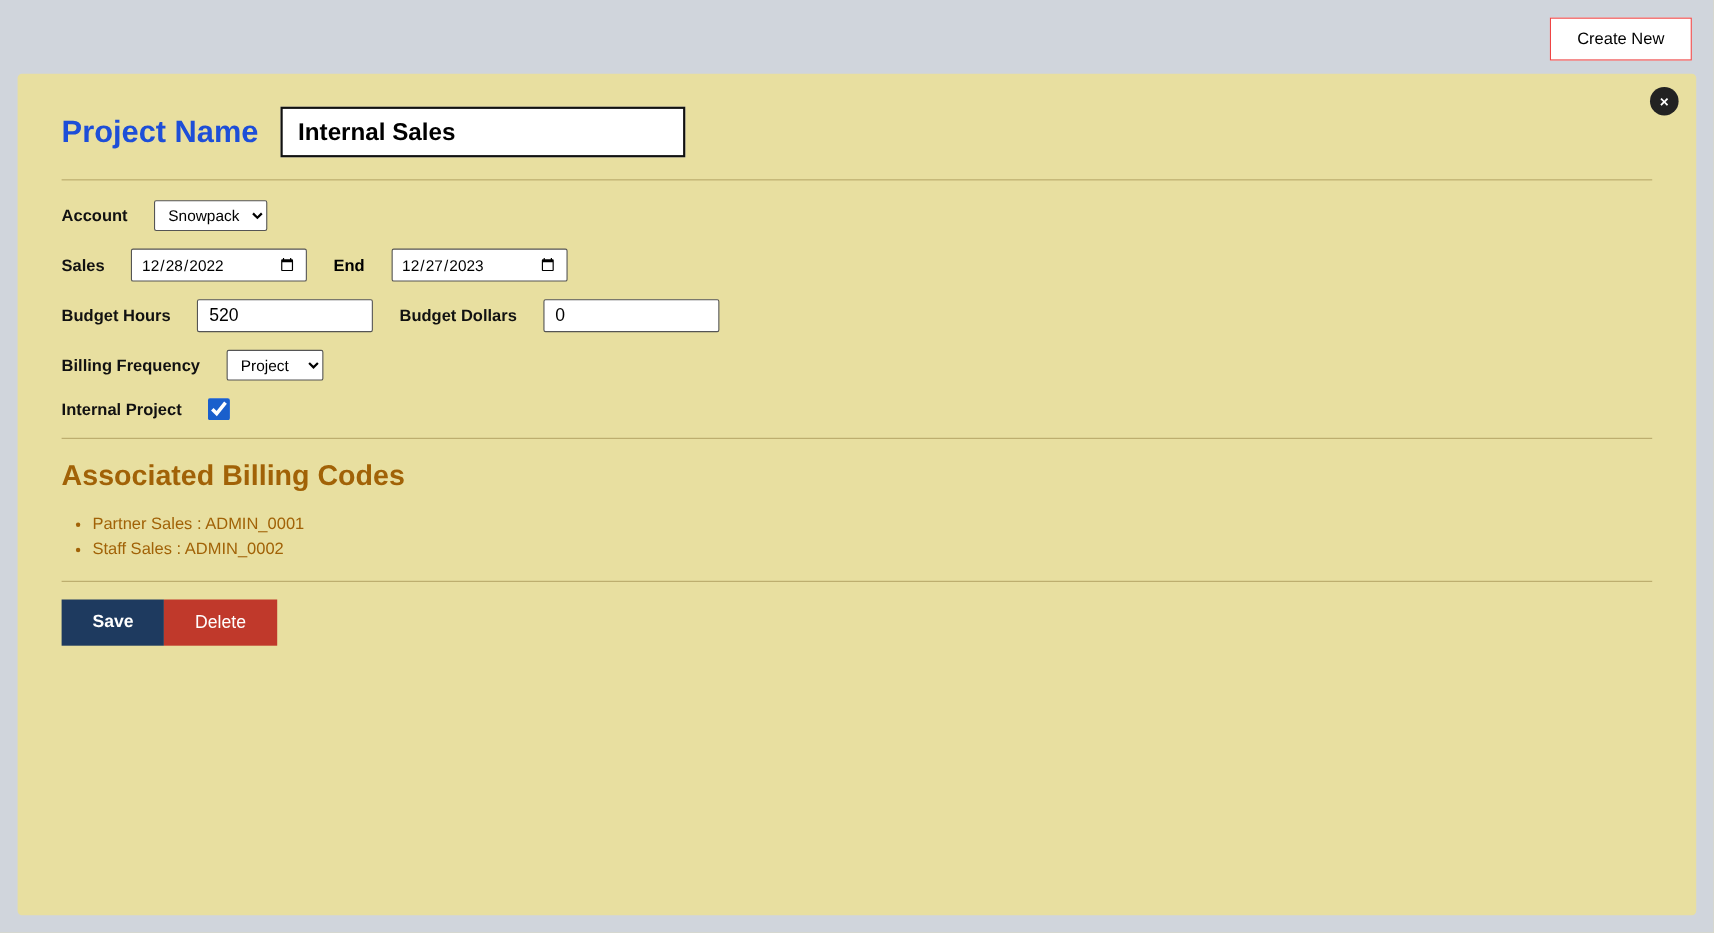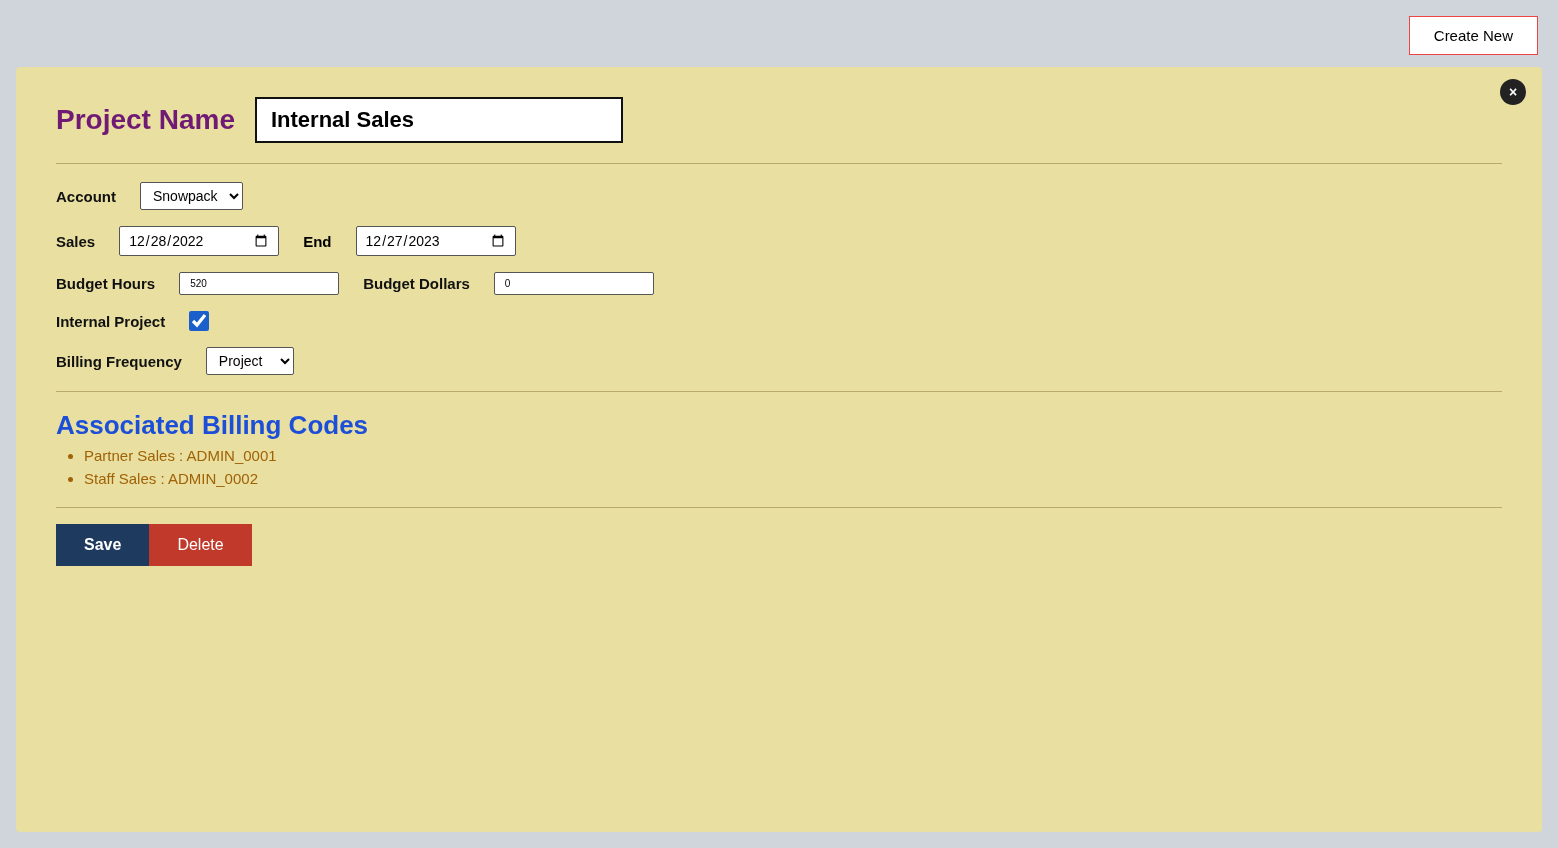--- a/index.html
+++ b/index.html
@@ -67,21 +67,21 @@
     .project-name-row {
       display: flex;
       align-items: center;
       gap: 20px;
       margin-bottom: 20px;
     }
 
     .project-name-label {
       font-size: 28px;
       font-weight: 900;
-      color: #701a75;
+      color: #1d4ed8;
       white-space: nowrap;
     }
 
     .project-name-input {
       font-size: 22px;
       font-weight: 600;
       border: 2.5px solid #111;
       padding: 8px 14px;
       background: #fff;
       width: 368px;
@@ -124,21 +124,21 @@
       font-size: 14px;
       border: 1.5px solid #555;
       padding: 5px 8px;
       background: #fff;
       border-radius: 2px;
       font-family: Arial, sans-serif;
       width: 160px;
     }
 
     .number-input {
-      font-size: 10px;
+      font-size: 16px;
       border: 1.5px solid #555;
       padding: 5px 10px;
       background: #fff;
       border-radius: 2px;
       font-family: Arial, sans-serif;
       width: 160px;
     }
 
     .billing-freq-select {
       font-size: 14px;
@@ -154,22 +154,22 @@
     .checkbox-input {
       width: 20px;
       height: 20px;
       accent-color: #1a5fcc;
       cursor: pointer;
     }
 
     .associated-billing-title {
       font-size: 26px;
       font-weight: 900;
-      color: #1d4ed8;
-      margin-bottom: 6px;
+      color: #a16207;
+      margin-bottom: 20px;
     }
 
     .billing-codes-list {
       list-style: disc;
       padding-left: 28px;
       margin-bottom: 20px;
     }
 
     .billing-codes-list li {
       font-size: 15px;
@@ -240,36 +240,36 @@
     <input class="date-input" type="date" value="2022-12-28" style="">
     <span class="end-label">End</span>
     <input class="date-input" type="date" value="2023-12-27" style="">
   </div>
 
   <div class="field-row">
     <span class="field-label">Budget Hours</span>
     <input class="number-input" type="number" value="520" style="">
     <span class="field-label">Budget Dollars</span>
     <input class="number-input" type="number" value="0" style="">
-  </div>
-
-  <div class="field-row">
-    <span class="field-label">Internal Project</span>
-    <input class="checkbox-input" type="checkbox" checked="" style="">
   </div>
 
   <div class="field-row">
     <span class="field-label">Billing Frequency</span>
     <select class="billing-freq-select">
       <option>Project</option>
       <option>Monthly</option>
       <option>Weekly</option>
     </select>
   </div>
 
+  <div class="field-row">
+    <span class="field-label">Internal Project</span>
+    <input class="checkbox-input" type="checkbox" checked="" style="">
+  </div>
+
   <hr class="divider">
 
   <div class="associated-billing-title">Associated Billing Codes</div>
 
   <ul class="billing-codes-list">
     <li>Partner Sales : ADMIN_0001</li>
     <li>Staff Sales : ADMIN_0002</li>
   </ul>
 
   <div class="bottom-bar">

